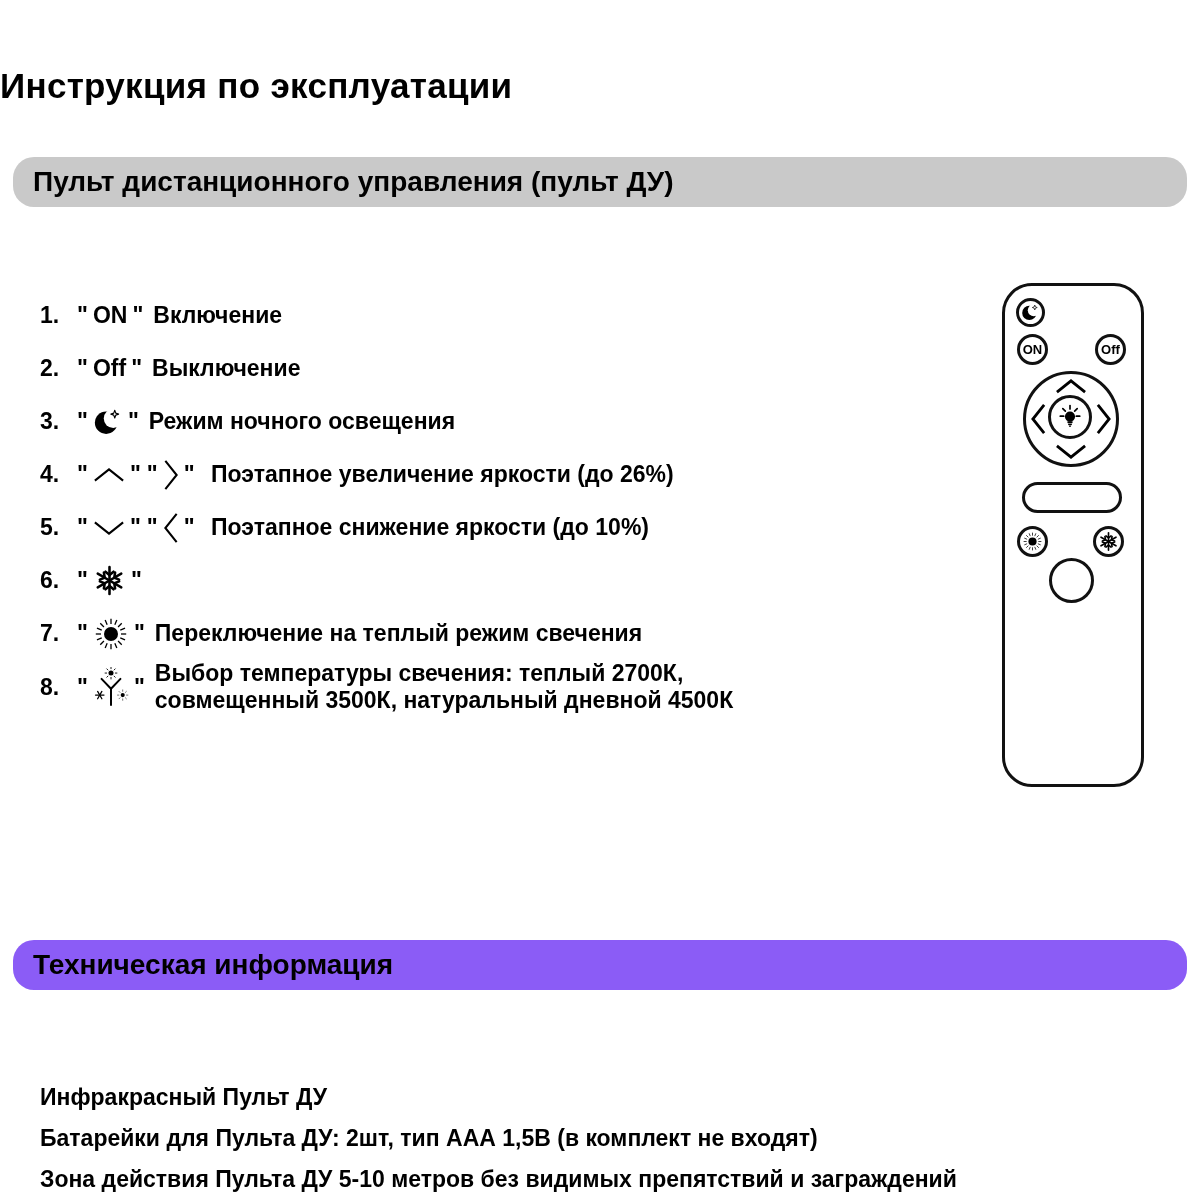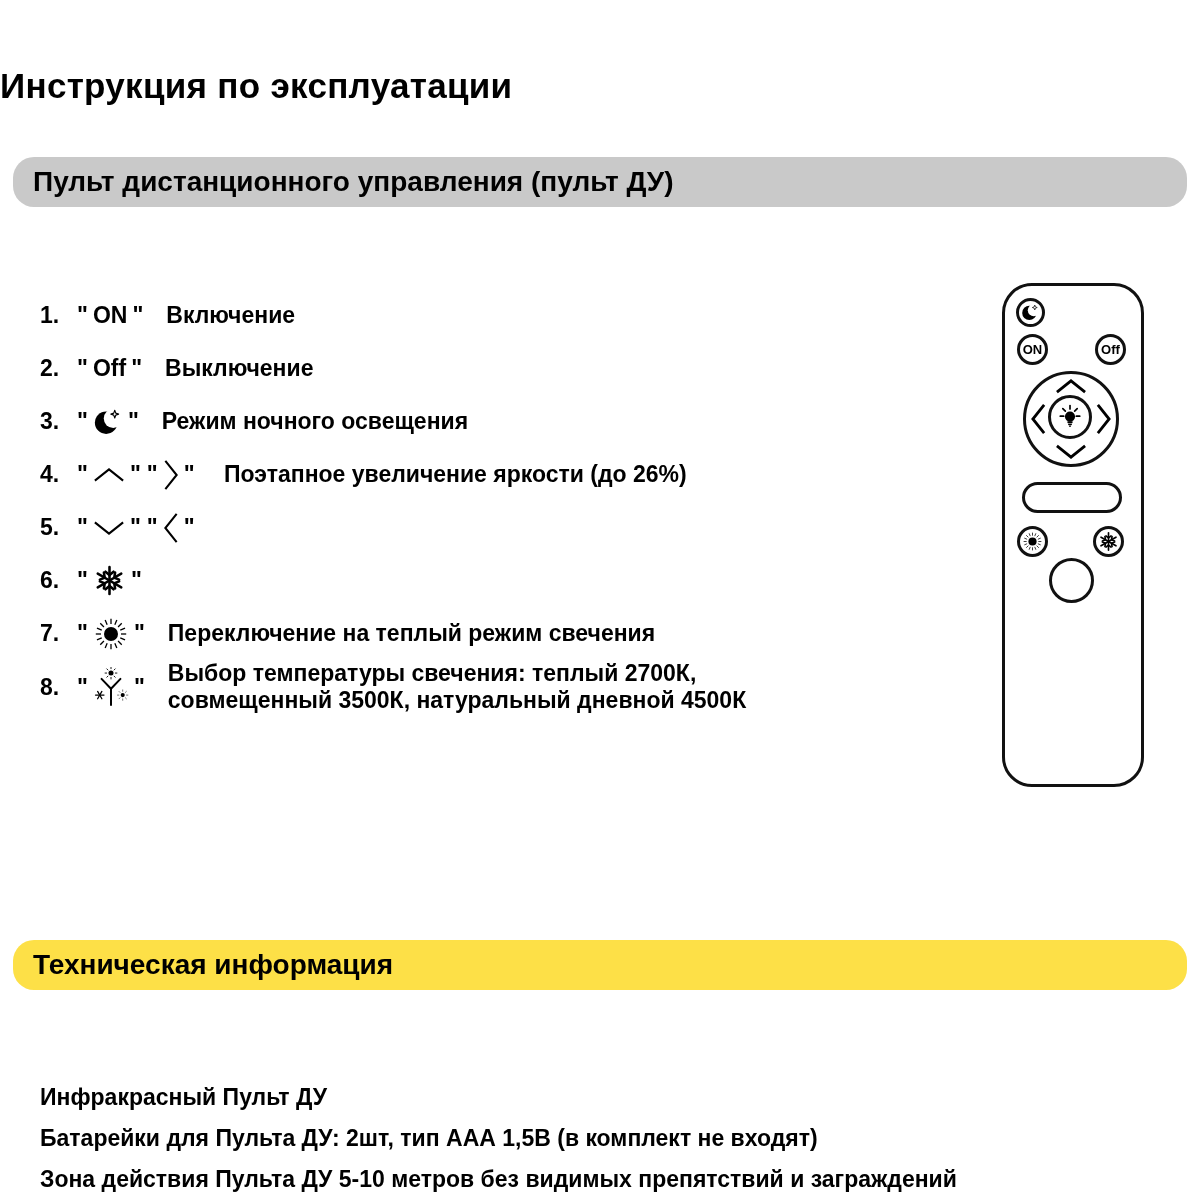--- a/index.html
+++ b/index.html
@@ -20,21 +20,21 @@
   #bar-technical{top:940px;}
 
   
   .feature-list{position:absolute;left:40px;top:289px;width:920px;}
   .list-row{display:flex;align-items:center;height:53px;font-size:23px;font-weight:700;line-height:27px;}
   .list-row:last-child{height:auto;min-height:53px;}
   .row-num{width:34px;flex-shrink:0;}
   .q{margin:0 3px;}
   .qv{margin:0 2px;}
   .icon-wrap{display:inline-flex;align-items:center;justify-content:center;margin:0 2px;}
-  .item-text{margin-left:20px;white-space:pre-wrap;}
+  .item-text{margin-left:7px;white-space:pre-wrap;}
 
   
   .remote{
     position:absolute;left:1002px;top:283px;width:142px;height:504px;
     border:3px solid #111;border-radius:30px;box-sizing:border-box;background:#fff;
   }
   .rc-btn{
     position:absolute;border:3px solid #111;border-radius:50%;box-sizing:border-box;
     display:flex;align-items:center;justify-content:center;background:#fff;
     font-size:13px;font-weight:700;
@@ -123,20 +123,21 @@
         </svg>
       </span>
       <span class="q">"</span>
       <span class="q">"</span>
       <span class="icon-wrap">
         <svg width="16" height="32" viewBox="0 0 16 34" fill="none">
           <polyline points="14,2 2,17 14,32" stroke="#000" stroke-width="2.2"></polyline>
         </svg>
       </span>
       <span class="q">"</span>
+      <span class="item-text"> Поэтапное снижение яркости (до 10%)</span>
     </div>
     <div class="list-row">
       <span class="row-num">6.</span>
       <span class="q">"</span>
       <span class="icon-wrap">
         <svg width="33" height="33" viewBox="0 0 36 36">
           <g stroke="#000" stroke-width="2.8" stroke-linecap="round" fill="none">
             <g transform="rotate(0 18 18)">
               <line x1="18" y1="18" x2="18" y2="3.2"></line>
               <path d="M13.6 8.4 L18 12 L22.4 8.4"></path>
@@ -343,19 +344,19 @@
               <line x1="18" y1="18" x2="18" y2="3.2"></line>
               <path d="M13.6 8.4 L18 12 L22.4 8.4"></path>
             </g>
           </g>
         </svg>
       </span>
   </div>
   <div class="rc-btn" id="rc-round"></div>
 </div>
 
-<div class="section-bar" id="bar-technical" style="background: #fde047;">Техническая информация</div>
+<div class="section-bar" id="bar-technical" style="background: #8b5cf6;">Техническая информация</div>
 
 <div class="tech-lines" id="tech-lines">
     <p class="tech-line">Инфракрасный Пульт ДУ</p>
     <p class="tech-line">Батарейки для Пульта ДУ: 2шт, тип ААА 1,5В (в комплект не входят)</p>
     <p class="tech-line">Зона действия Пульта ДУ 5-10 метров без видимых препятствий и заграждений</p>
   </div>
 
 </body></html>

